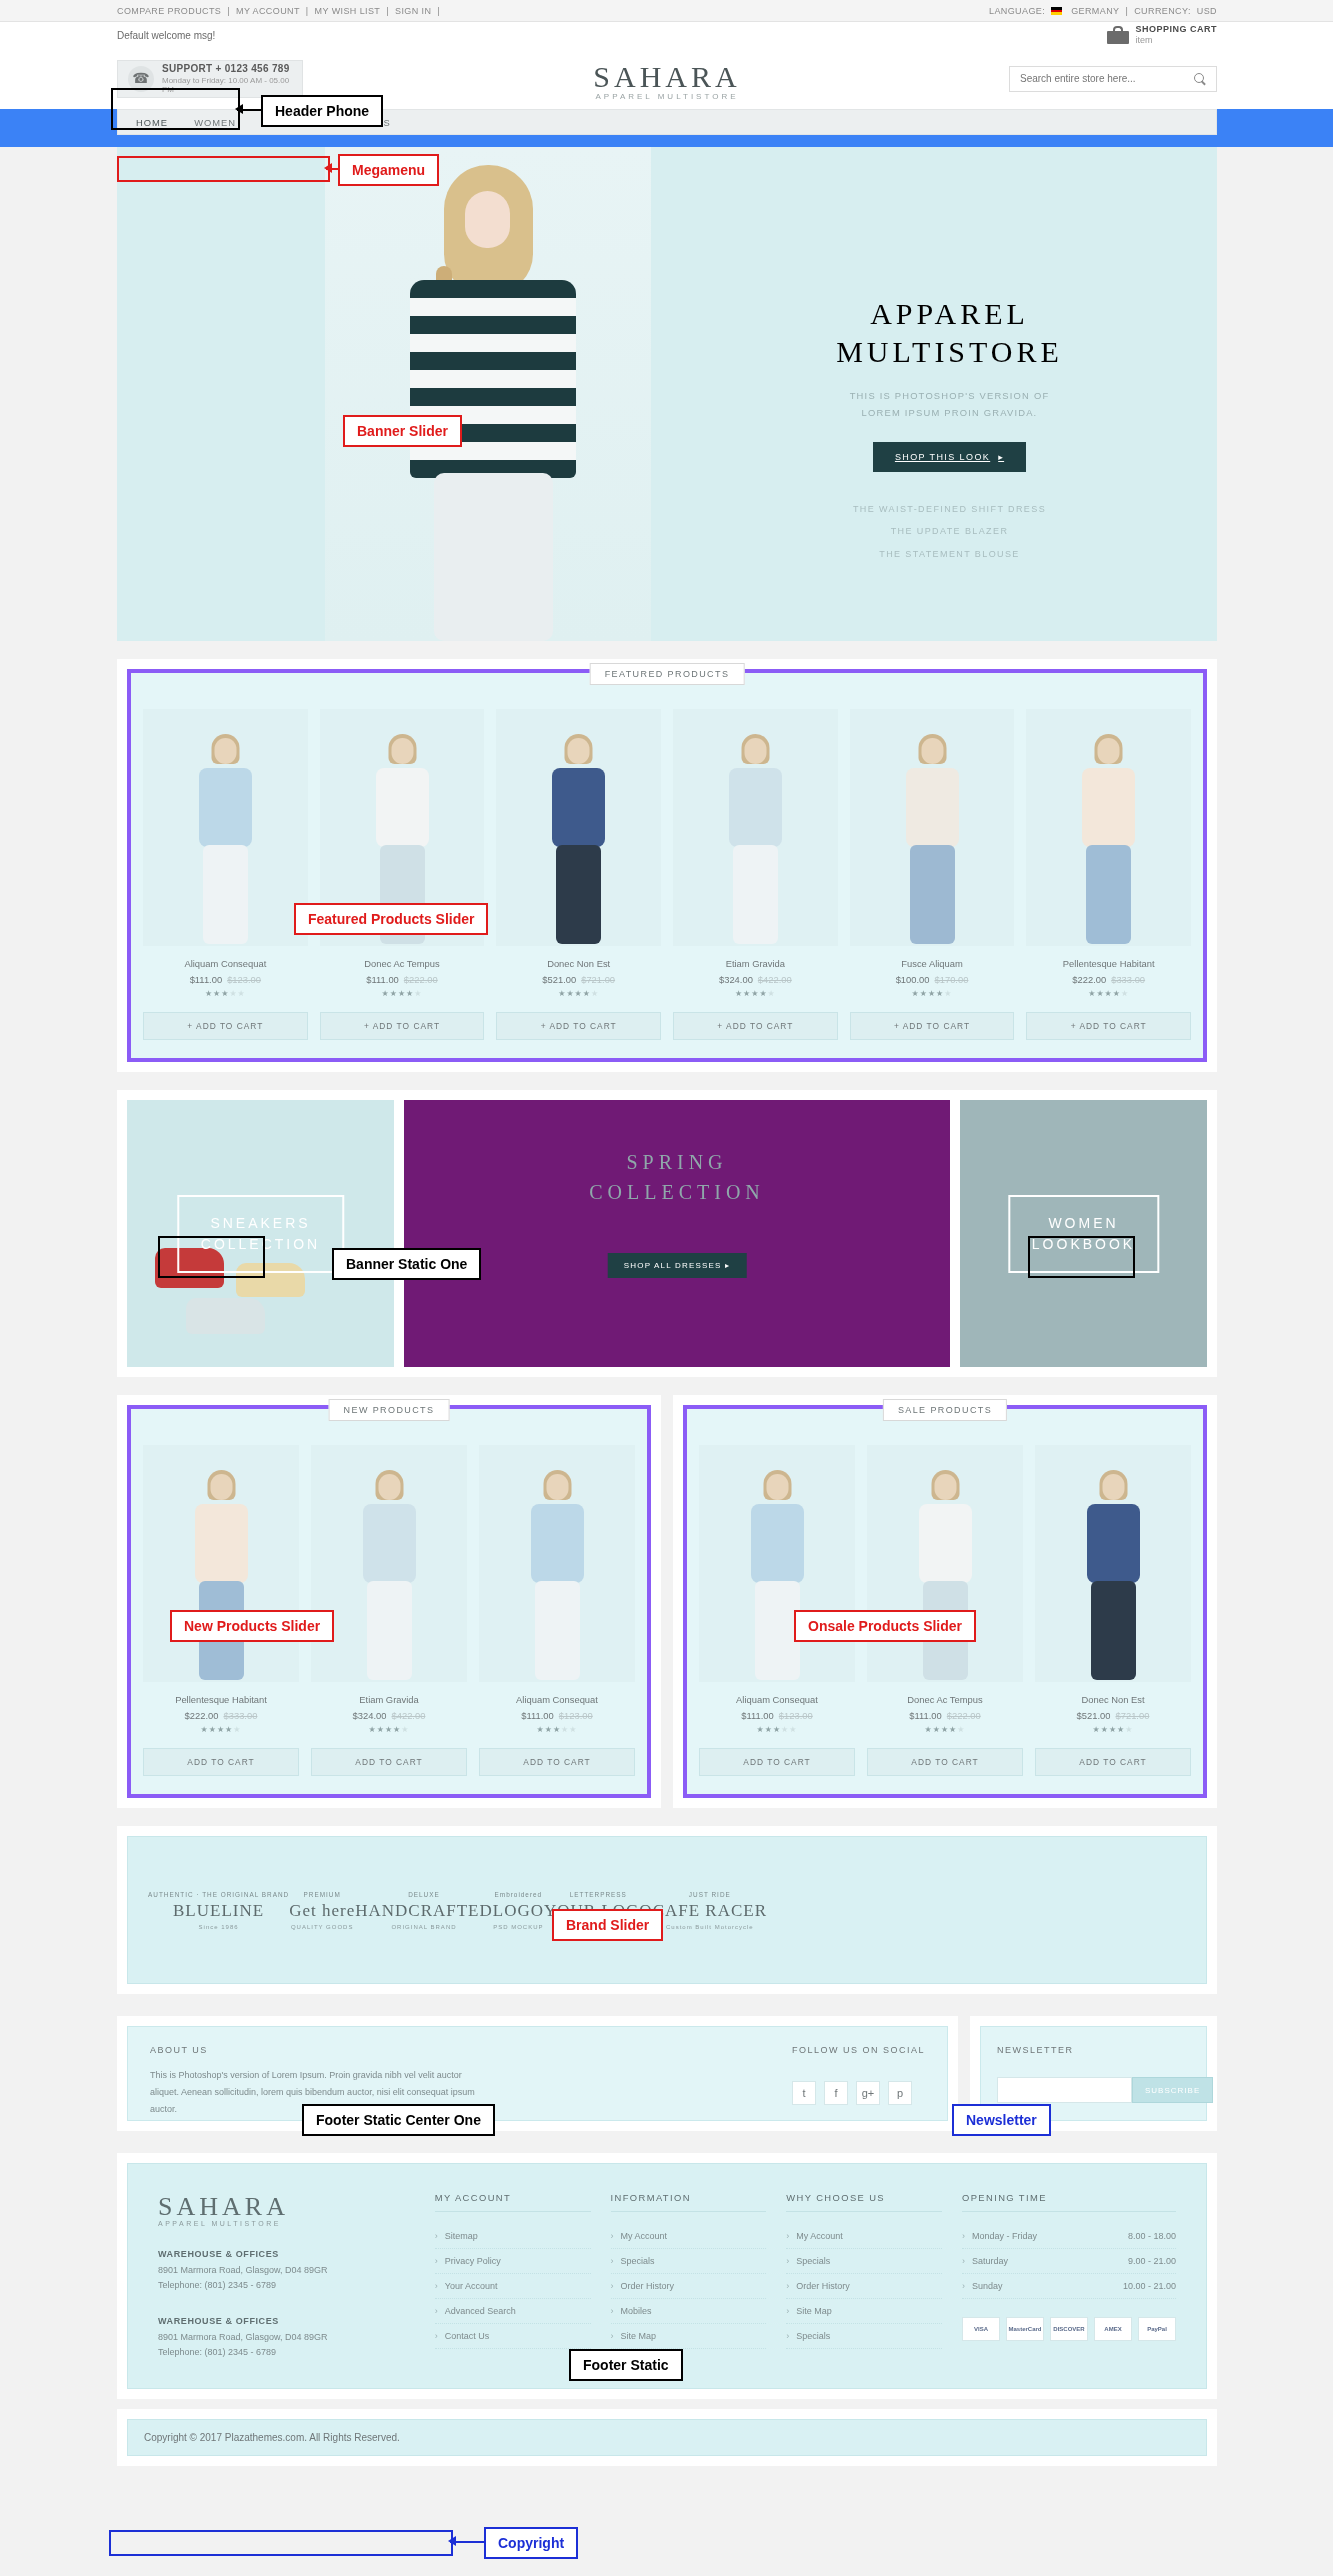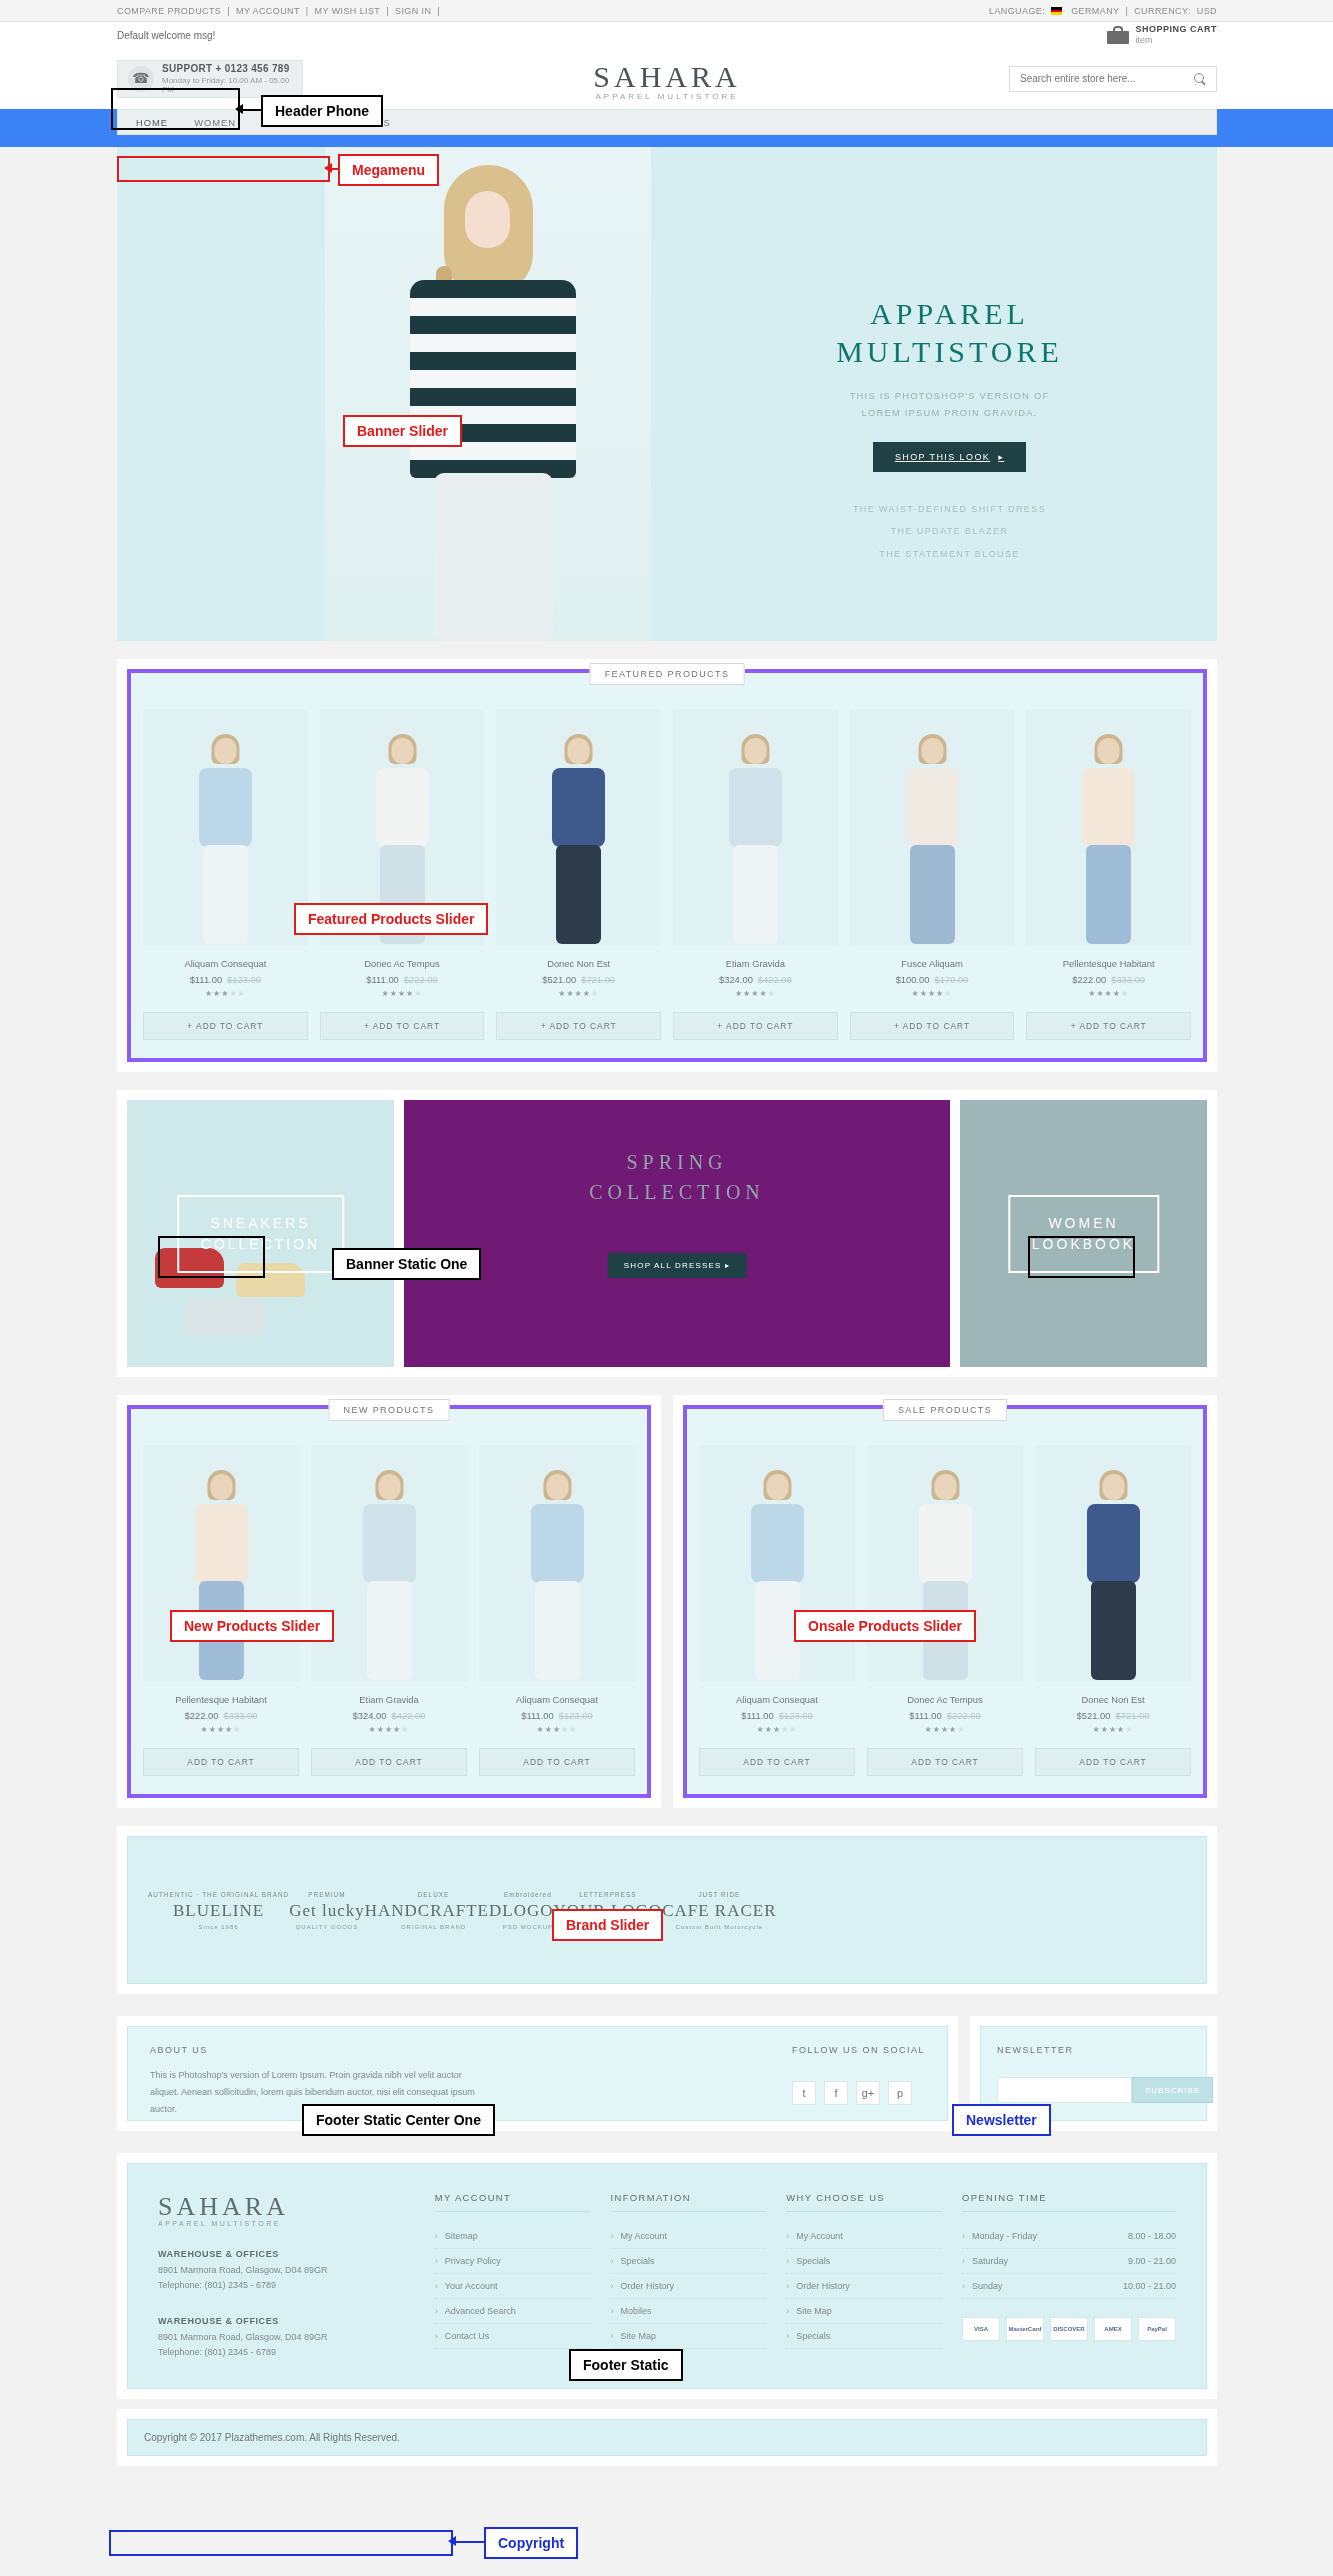--- a/index.html
+++ b/index.html
@@ -87,21 +87,21 @@
   .hair { position:absolute; left:119px; top:18px; width:89px; height:129px; background:#d9c08c; border-radius:44px 44px 40px 40px;}
   .face { position:absolute; left:140px; top:44px; width:45px; height:57px; background:#f3ded0; border-radius:23px 23px 22px 22px;}
   .braid { position:absolute; left:111px; top:119px; width:16px; height:109px; background:#cdae78; border-radius:8px;}
   .sweater {
     position:absolute; left:85px; top:133px; width:166px; height:198px;
     background:repeating-linear-gradient(180deg,#1d3b3f 0 18px,#f4f7f7 18px 36px);
     border-radius:14px 14px 6px 6px;
   }
   .jeans { position:absolute; left:109px; top:326px; width:119px; height:168px; background:#e9eef0; border-radius:10px;}
   .banner-right { position:absolute; right:119px; top:148px; width:297px; text-align:center; color:#7d9496;}
-  .banner-right h1 { font-family:"Liberation Serif",serif; font-weight:normal; font-size:30px; letter-spacing:4px; margin:0; line-height:1.25; color:#0f766e;}
+  .banner-right h1 { font-family:"Liberation Serif",serif; font-weight:normal; font-size:30px; letter-spacing:4px; margin:0; line-height:1.25; color:#000000;}
   .banner-right p { font-size:9.4px; letter-spacing:1.2px; line-height:1.8; margin:18px 0 20px; color:#9ab0b2;}
   .shop-btn {
     display:inline-block; background:#1f4044; color:#fff; font-size:9px; letter-spacing:1.4px;
     padding:10px 22px; position:relative;
   }
   .shop-btn:after{content:"\25B8"; margin-left:8px;}
   .banner-list { margin-top:26px; font-size:9px; letter-spacing:1.4px; color:#a8bdbf; line-height:2.5;}
 
   
   .block { margin:18px 117px 0; background:#fff; padding:10px; }
@@ -515,21 +515,21 @@
 
   <div class="brands">
     <div class="brands-inner">
       <div class="brand">
         <div class="b-top">AUTHENTIC · THE ORIGINAL BRAND</div>
         <div class="b-main">BLUELINE</div>
         <div class="b-bot">Since 1986</div>
       </div>
       <div class="brand">
         <div class="b-top">PREMIUM</div>
-        <div class="b-main">Get lucky</div>
+        <div class="b-main">Get here</div>
         <div class="b-bot">QUALITY GOODS</div>
       </div>
       <div class="brand">
         <div class="b-top">DELUXE</div>
         <div class="b-main">HANDCRAFTED</div>
         <div class="b-bot">ORIGINAL BRAND</div>
       </div>
       <div class="brand">
         <div class="b-top">Embroidered</div>
         <div class="b-main">LOGO</div>

